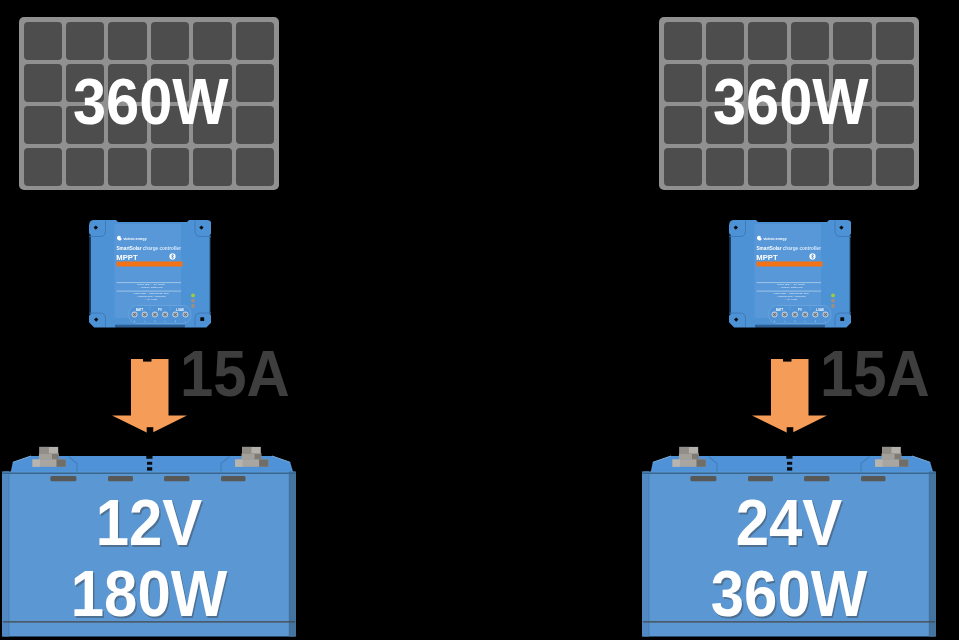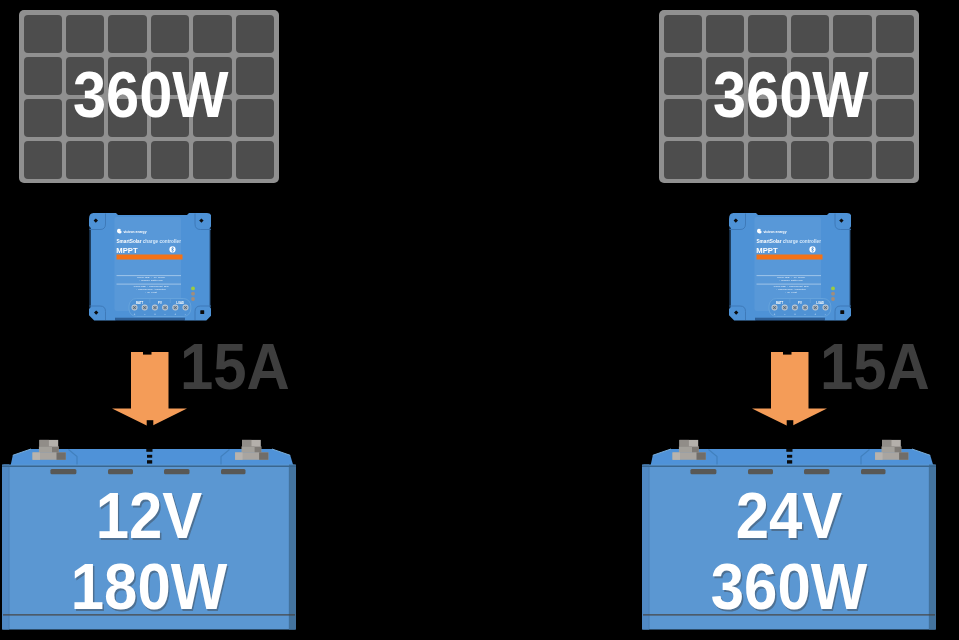--- a/index.html
+++ b/index.html
@@ -1,15 +1,15 @@
 <!DOCTYPE html>
 <html><head><meta charset="utf-8"><title>MPPT</title>
 <style>html,body{margin:0;padding:0;background:#000;}
 body{width:959px;height:640px;position:relative;overflow:hidden;font-family:"Liberation Sans",sans-serif;}
-.col{position:absolute;top:9px;width:480px;height:496px;}
+.col{position:absolute;top:16px;width:480px;height:496px;}
 .panel{position:absolute;left:19px;top:1px;width:259.5px;height:173px;background:#909090;border-radius:5px;}
 .cells{position:absolute;left:4.5px;top:4.5px;right:4.5px;bottom:4.5px;display:grid;grid-template-columns:repeat(6,1fr);grid-template-rows:repeat(4,1fr);gap:4px;}
 .cells i{background:#4d4d4d;border-radius:4px;}
 .ptext{position:absolute;left:2.3px;width:100%;top:48.6px;text-align:center;font-size:65px;font-weight:bold;color:#fff;line-height:72px;transform:scaleX(0.917);}
 .ctrl{position:absolute;left:88.5px;top:204px;}
 .arrow{position:absolute;left:112px;top:343px;}
 .a15{position:absolute;left:180px;top:321.6px;font-size:65px;font-weight:bold;color:#3e3e3e;line-height:72px;transform:scaleX(0.921);transform-origin:0 0;}
 .bat{position:absolute;left:2px;top:427px;}
 .btext{position:absolute;left:2px;top:470.9px;width:294px;text-align:center;font-size:65px;font-weight:bold;color:#fff;line-height:71.5px;transform:scaleX(0.921);text-shadow:1.5px 1.5px 0 rgba(60,60,60,0.42);}
 </style></head>

